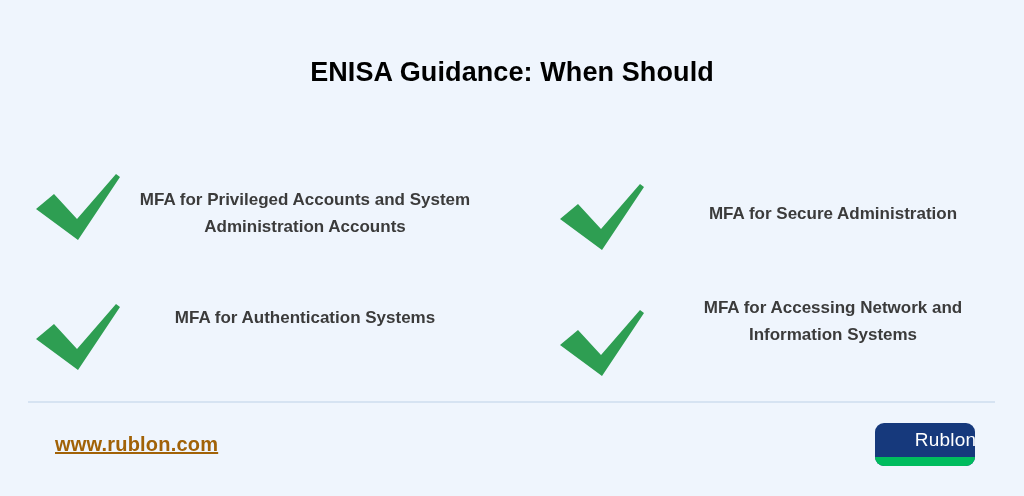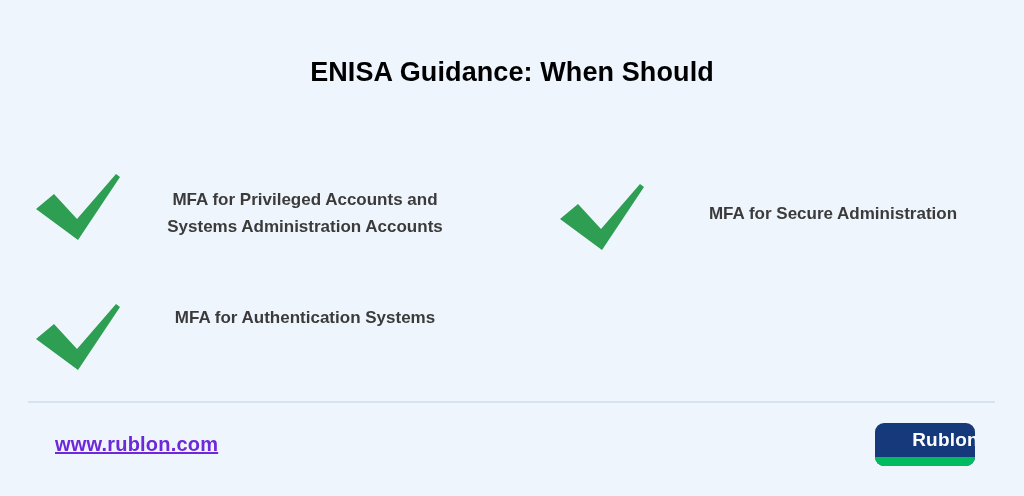--- a/index.html
+++ b/index.html
@@ -81,21 +81,21 @@
     position:absolute;
     left:28px; top:401px;
     width:967px; height:2px;
     background:#d6e3f2;
   }
 
   
   .footer-url {
     position:absolute;
     left:55px; top:433px;
-    color:#6d28d9;
+    color:#a16207;
     font-size:20px;
     font-weight:bold;
     letter-spacing:0.2px;
   }
 
   .logo {
     position:absolute;
     left:875px; top:423px;
     width:100px; height:43px;
     border-radius:9px;
@@ -110,21 +110,21 @@
   }
   .logo-text {
     position:absolute;
     left:0; top:0;
     width:100%; height:34px;
     display:flex;
     align-items:center;
     justify-content:center;
     color:#ffffff;
     font-size:19px;
-    font-weight:bold;
+    font-weight:normal;
     letter-spacing:0.2px;
     padding-left:41px;
   }
 </style>
 </head>
 <body>
 
 <div class="page">
 
   <h1 class="title">
@@ -132,41 +132,49 @@
   </h1>
 
   <div class="grid">
 
     <div class="item row1 col1">
       <span class="check-wrap">
         <svg class="check-svg" width="92" height="70" viewBox="0 0 92 70" aria-hidden="true">
           <path d="M4 37 L22 22 L45 47 L84 2 L88 5 L46 68 Z" fill="#2e9e52"></path>
         </svg>
       </span>
-      <span class="item-text">MFA for Privileged Accounts and Systems Administration Accounts</span>
+      <span class="item-text">MFA for Privileged Accounts and System Administration Accounts</span>
     </div>
 
     <div class="item row1 col2">
       <span class="check-wrap">
         <svg class="check-svg" width="92" height="70" viewBox="0 0 92 70" aria-hidden="true">
           <path d="M4 37 L22 22 L45 47 L84 2 L88 5 L46 68 Z" fill="#2e9e52"></path>
         </svg>
       </span>
       <span class="item-text">MFA for Secure Administration</span>
     </div>
 
     <div class="item row2 col1">
       <span class="check-wrap">
         <svg class="check-svg" width="92" height="70" viewBox="0 0 92 70" aria-hidden="true">
           <path d="M4 37 L22 22 L45 47 L84 2 L88 5 L46 68 Z" fill="#2e9e52"></path>
         </svg>
       </span>
       <span class="item-text">MFA for Authentication Systems</span>
     </div>
 
+    <div class="item row2 col2">
+      <span class="check-wrap">
+        <svg class="check-svg" width="92" height="70" viewBox="0 0 92 70" aria-hidden="true">
+          <path d="M4 37 L22 22 L45 47 L84 2 L88 5 L46 68 Z" fill="#2e9e52"></path>
+        </svg>
+      </span>
+      <span class="item-text">MFA for Accessing Network and Information Systems</span>
+    </div>
 
   </div>
 
   <div class="divider"></div>
 
   <a class="footer-url" href="#">www.rublon.com</a>
 
   <div class="logo">
     <span class="logo-text">Rublon</span>
     <span class="logo-green"></span>

